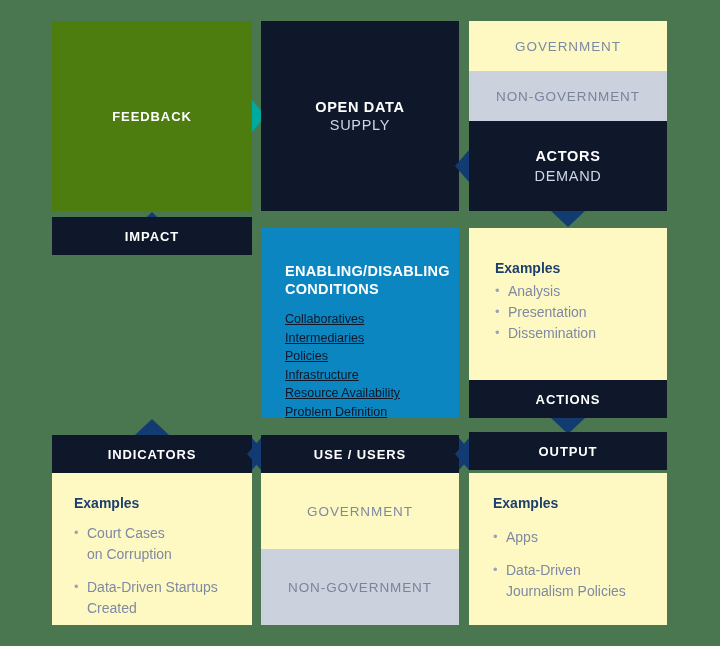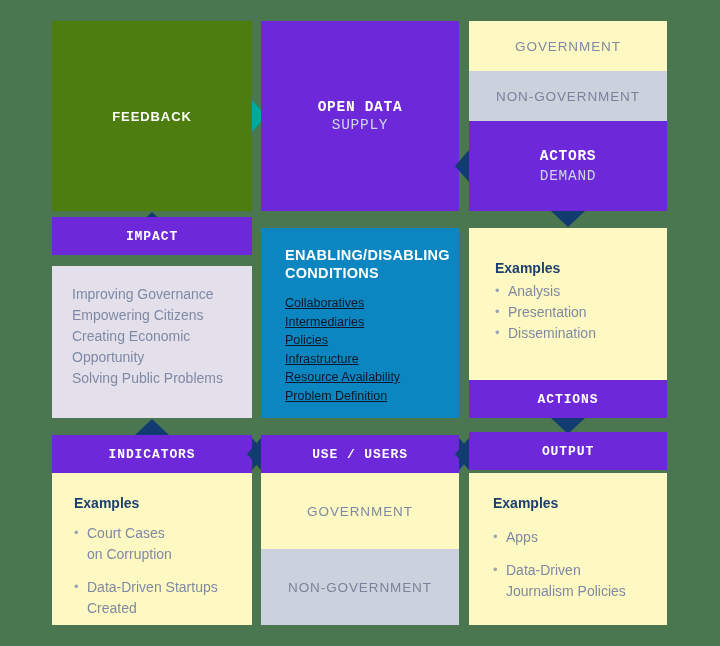--- a/index.html
+++ b/index.html
@@ -6,21 +6,21 @@
   body{
     width:720px;height:646px;
     background:#4a7750;
     font-family:"Liberation Sans", sans-serif;
     overflow:hidden;
   }
   .canvas{position:relative;width:720px;height:646px;}
 
   
   .box{position:absolute;box-sizing:border-box;}
-  .navy{background:#6d28d9;font-family:Liberation Mono, monospace;}
+  .navy{background:#0f172a;}
   .teal{background:#4d7c0f;}
   .brightblue{background:#0b86c0;}
   .pale{background:#fef9c3;}
   .pale2{background:#ccd2dd;}
   .lav{background:#e3e0ec;}
 
   .ctr{display:flex;align-items:center;justify-content:center;text-align:center;}
 
   
   .t-white-bold{color:#ffffff;font-weight:bold;letter-spacing:.9px;font-size:13px;}
@@ -92,31 +92,22 @@
   <div class="notch" style="left:455px;top:150px;border-right:14px solid #123b72;"></div>
 
   <div class="arrow-down" style="left:551px;top:211px;border-top:16px solid #123b72;"></div>
 
   <div class="arrow-up" style="left:135px;top:212px;border-bottom:16px solid #123b72;"></div>
 
   <div class="box navy ctr" style="left:52px;top:217px;width:200px;height:38px;">
     <span class="t-white-bold">IMPACT</span>
   </div>
 
-  <div class="box lav" style="left:52px;top:266px;width:200px;height:152px;padding:18px 20px 0 20px;">
-    <ul class="plainlist t-body">
-      <li>Improving Governance</li>
-      <li>Empowering Citizens</li>
-      <li>Creating Economic</li>
-      <li>Opportunity</li>
-      <li>Solving Public Problems</li>
-    </ul>
-  </div>
 
-  <div class="box brightblue" style="left:261px;top:228px;width:198px;height:190px;padding:18px 24px 0 24px;">
+  <div class="box brightblue" style="left:261px;top:228px;width:198px;height:190px;padding:34px 24px 0 24px;">
     <div class="t-blueheadline">
       <div>ENABLING/DISABLING</div>
       <div>CONDITIONS</div>
     </div>
     <ul class="plainlist t-bluebody" style="margin-top:12px;">
       <li>Collaboratives</li>
       <li>Intermediaries</li>
       <li>Policies</li>
       <li>Infrastructure</li>
       <li>Resource Availability</li>

